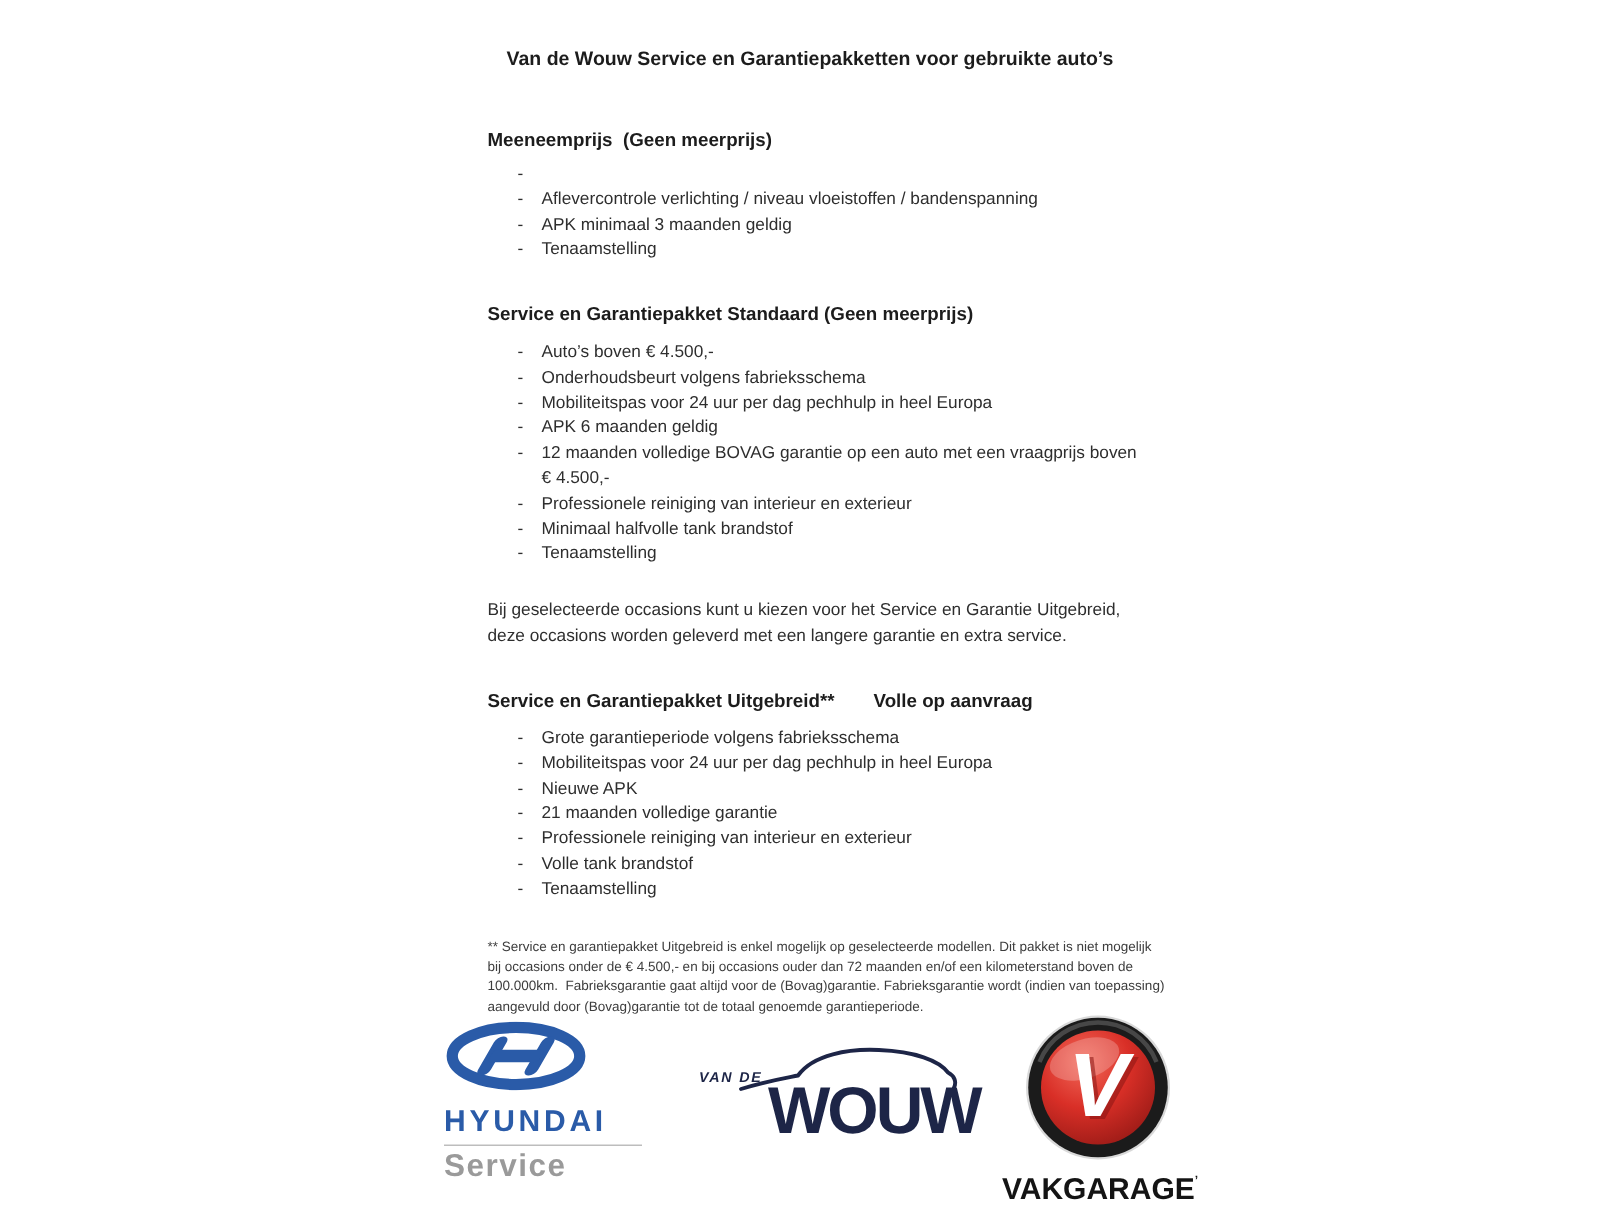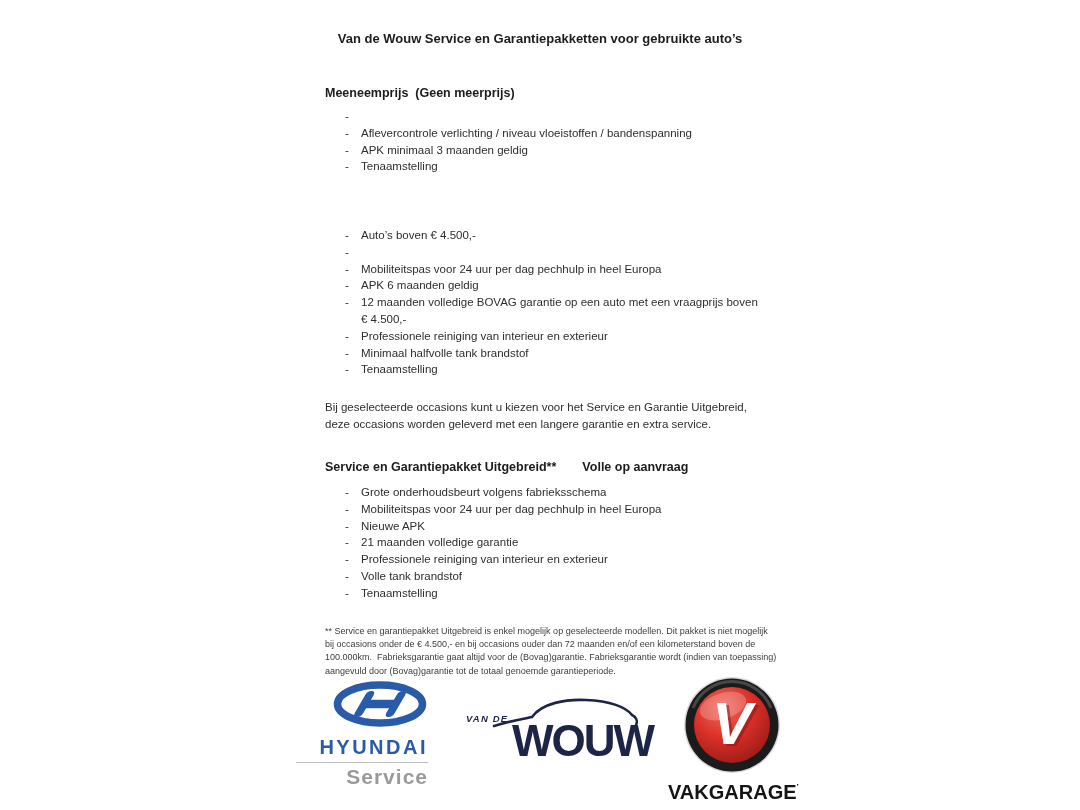--- a/index.html
+++ b/index.html
@@ -52,21 +52,21 @@
   }
   .footnote {
     position: absolute; left: 325px; top: 625px;
     margin: 0;
     font-size: 9px; line-height: 13.2px; color: #3d3d3d;
     white-space: pre;
   }
 
   .hyundai-logo {
     position: absolute; left: 296px; top: 681px; width: 132px;
-    text-align: right;
+    text-align: left;
   }
   .hyundai-wordmark {
     margin-top: 5px;
     font-size: 20px; font-weight: bold; color: #2a5ba8;
     letter-spacing: 2.5px;
   }
   .hyundai-divider { border: 0; border-top: 1.5px solid #bdbdbd; margin: 3px 0 2px 0; }
   .hyundai-service { font-size: 21px; font-weight: bold; color: #9a9a9a; letter-spacing: 1px; }
 
   .wouw-logo {
@@ -115,27 +115,31 @@
     <li>
         <span class="li-dash">-</span>
         <span class="li-text">APK minimaal 3 maanden geldig</span>
       </li>
     <li>
         <span class="li-dash">-</span>
         <span class="li-text">Tenaamstelling</span>
       </li>
   </ul>
 
+  <div class="sec-heading heading-2">
+    <span>Service en Garantiepakket Standaard (Geen meerprijs)</span>
+  </div>
   <ul class="bullet-list list-2">
     <li>
         <span class="li-dash">-</span>
         <span class="li-text">Auto’s boven € 4.500,-</span>
       </li>
     <li>
         <span class="li-dash">-</span>
+        <span class="li-text">Onderhoudsbeurt volgens fabrieksschema</span>
       </li>
     <li>
         <span class="li-dash">-</span>
         <span class="li-text">Mobiliteitspas voor 24 uur per dag pechhulp in heel Europa</span>
       </li>
     <li>
         <span class="li-dash">-</span>
         <span class="li-text">APK 6 maanden geldig</span>
       </li>
     <li>
@@ -160,21 +164,21 @@
   <p class="intro-paragraph">Bij geselecteerde occasions kunt u kiezen voor het Service en Garantie Uitgebreid,
 deze occasions worden geleverd met een langere garantie en extra service.</p>
 
   <div class="sec-heading heading-3">
     <span>Service en Garantiepakket Uitgebreid**</span>
     <span>Volle op aanvraag</span>
   </div>
   <ul class="bullet-list list-3">
     <li>
         <span class="li-dash">-</span>
-        <span class="li-text">Grote onderhoudsbeurt volgens fabrieksschema</span>
+        <span class="li-text">Grote garantieperiode volgens fabrieksschema</span>
       </li>
     <li>
         <span class="li-dash">-</span>
         <span class="li-text">Mobiliteitspas voor 24 uur per dag pechhulp in heel Europa</span>
       </li>
     <li>
         <span class="li-dash">-</span>
         <span class="li-text">Nieuwe APK</span>
       </li>
     <li>

